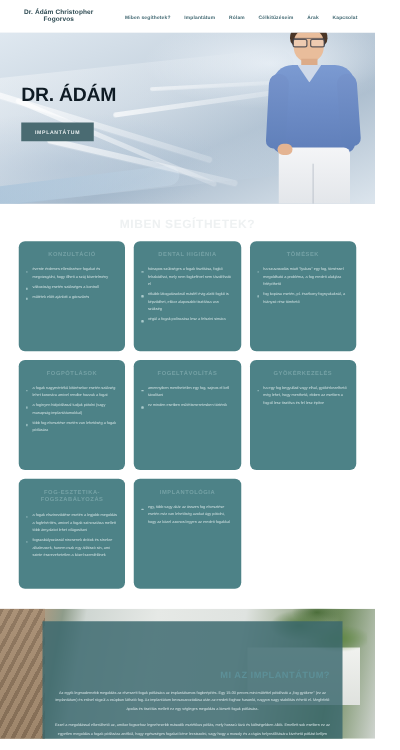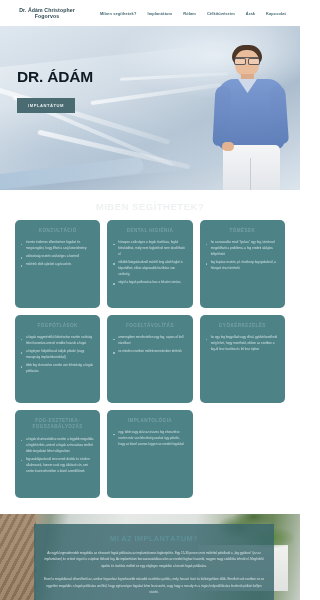--- a/index.html
+++ b/index.html
@@ -41,21 +41,21 @@
     font-weight:700;
     color:#3f6670;
     letter-spacing:.15px;
     white-space:nowrap;
     cursor:pointer;
   }
 
   
   .hero {
     position:relative;
-    height:164px;
+    height:137px;
     overflow:hidden;
     background:#cfd9e2;
   }
   .hero-bg {
     position:absolute; inset:0;
     background:
       radial-gradient(ellipse 60% 45% at 18% 78%, rgba(150,175,200,.55), transparent 70%),
       radial-gradient(ellipse 48% 38% at 72% 18%, rgba(236,242,248,.95), transparent 70%),
       linear-gradient(157deg,#dfe8f0 0%,#c6d3df 38%,#aabccd 62%,#dce5ed 100%);
   }
@@ -246,26 +246,27 @@
     position:absolute; right:4%; top:30%; width:30%; height:44%;
     background:linear-gradient(180deg,#f1f2ef,#dfe2de);
   }
   .implant-panel {
     position:absolute;
     left:34px; right:26px; top:10px; bottom:-8px;
     background:rgba(58,104,110,.83);
     padding:10px 10px 0;
   }
   .implant-title {
-    text-align:center;
+    text-align:right;
     font-size:7.4px;
     font-weight:700;
     letter-spacing:.4px;
     color:#5d9098;
     margin-bottom:7px;
+    margin-top:28px;
   }
   .implant-p {
     font-size:3.05px;
     line-height:2.1;
     color:#d5e3e5;
     text-align:center;
     margin-bottom:7px;
   }
 </style>
 </head>

